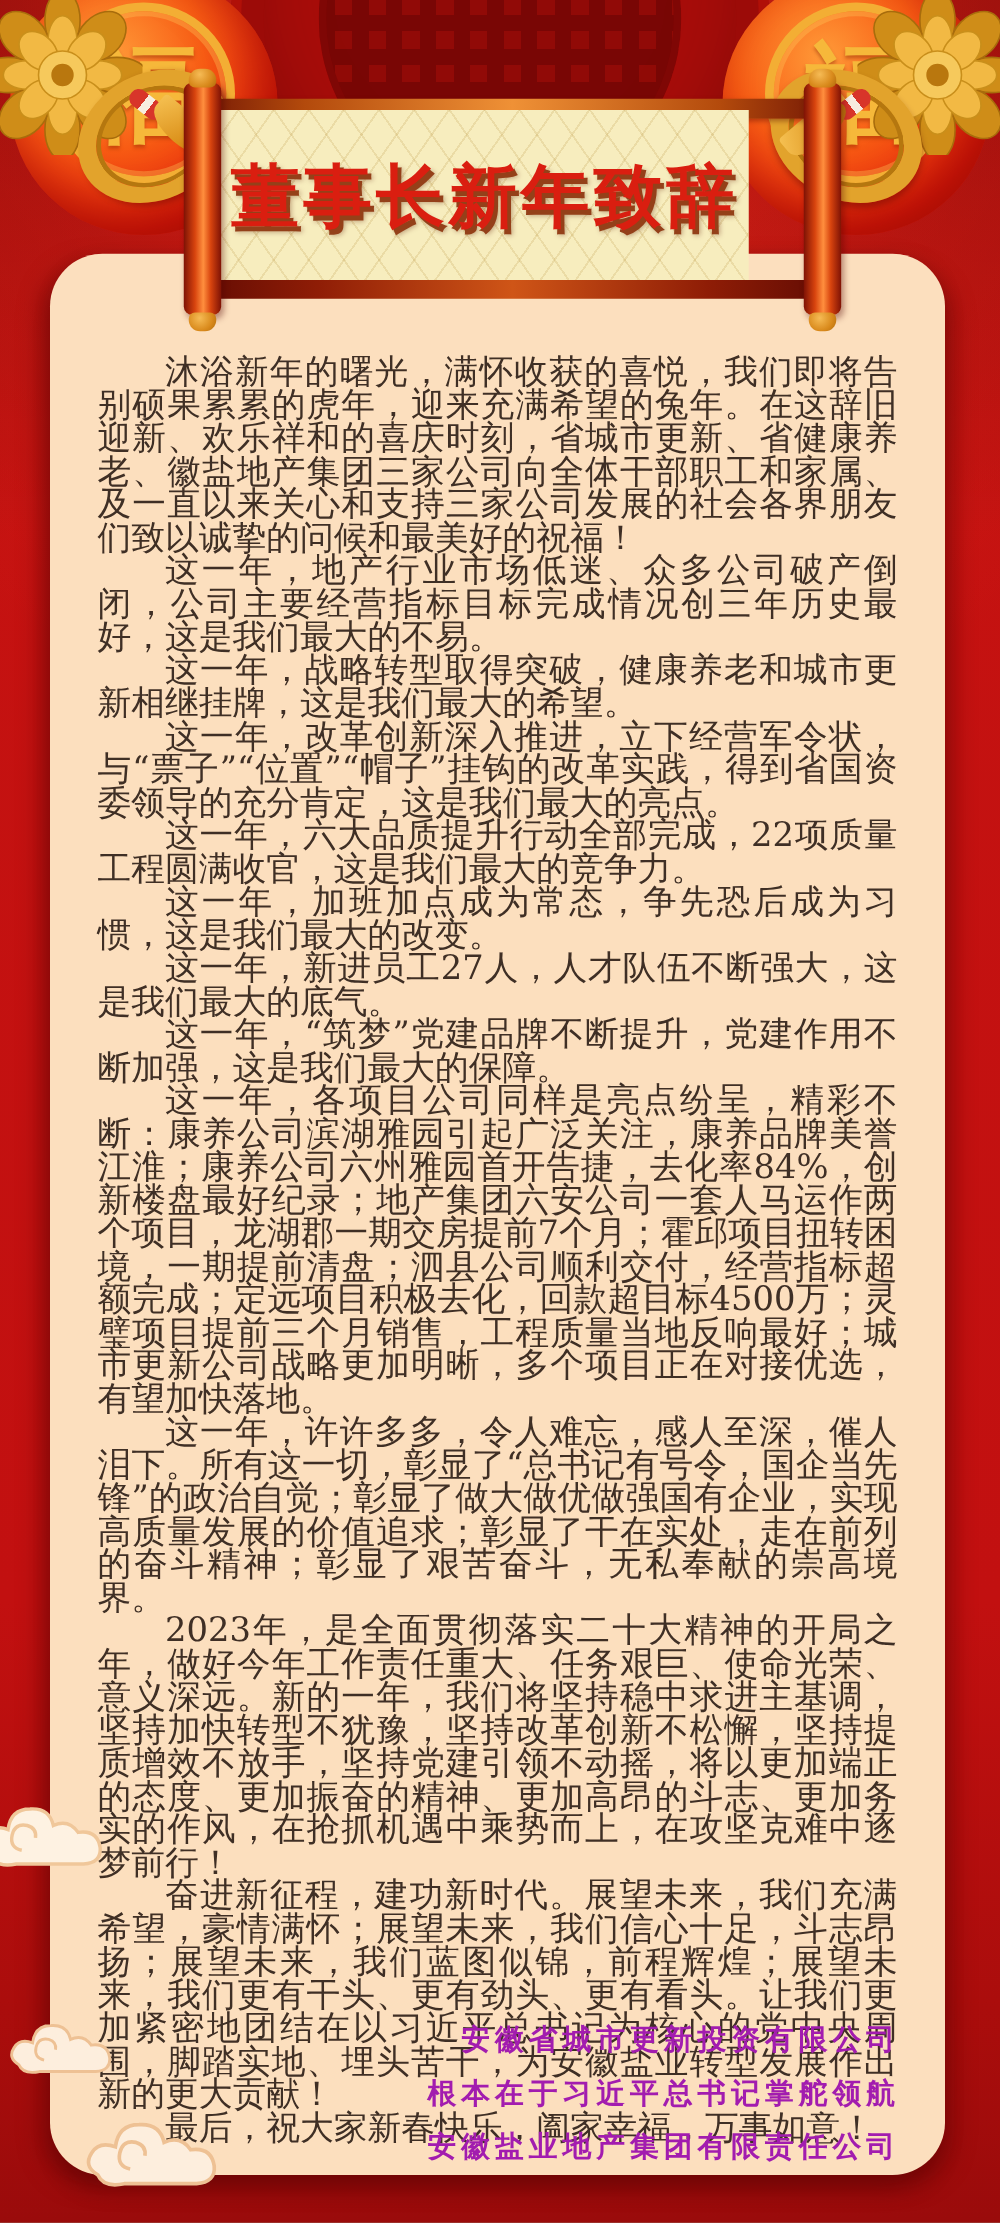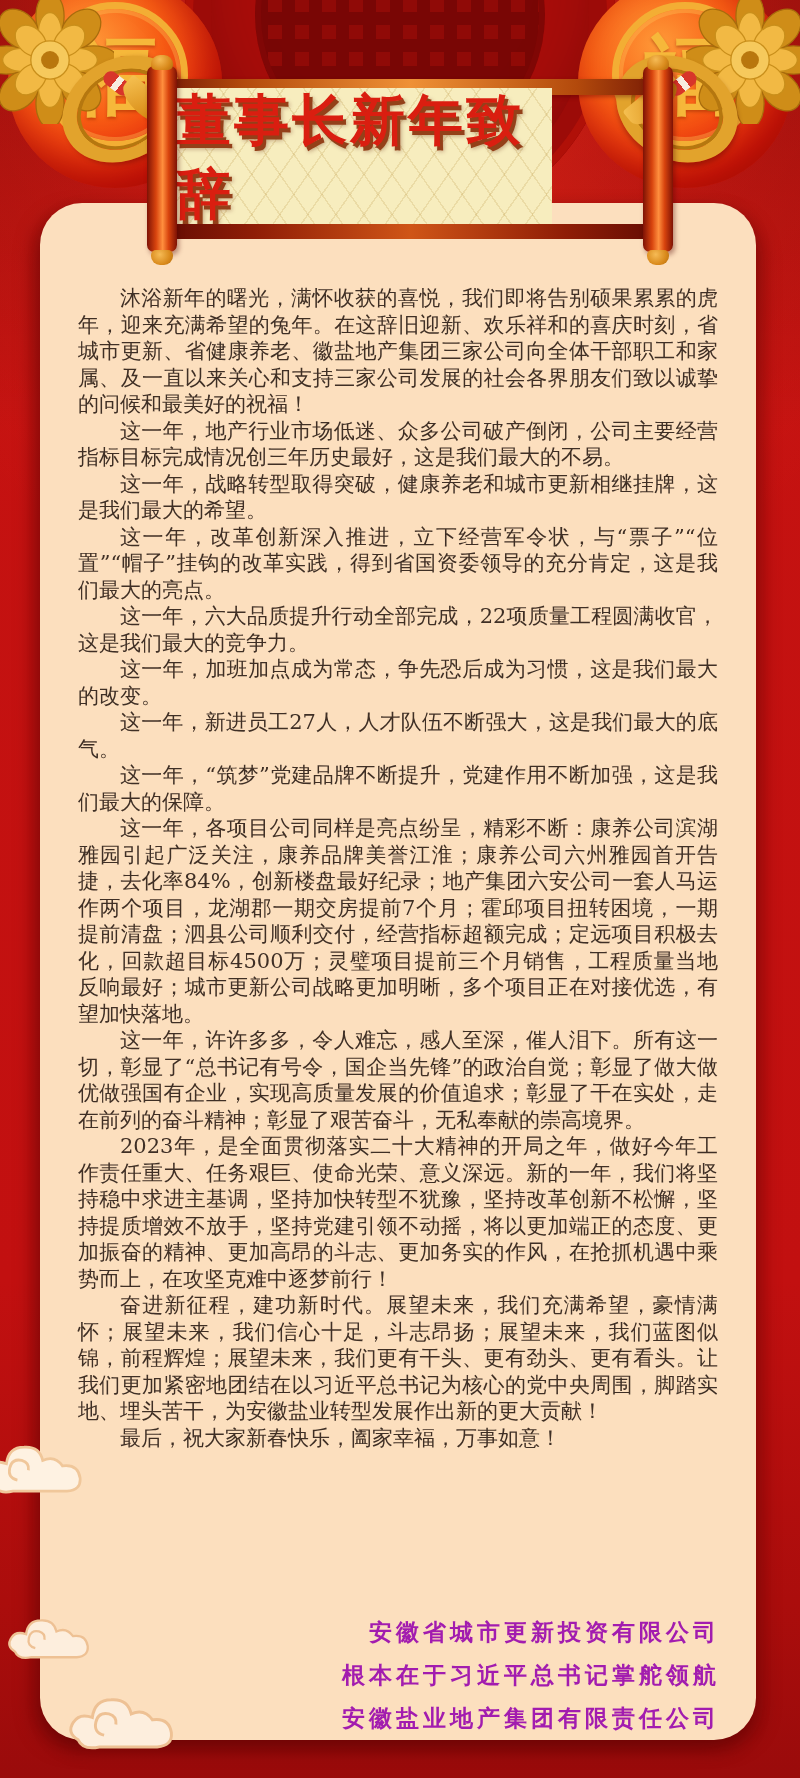--- a/index.html
+++ b/index.html
@@ -58,32 +58,32 @@
   .tassel{position:absolute;width:58px;height:26px;
     background:linear-gradient(120deg,#f6c152,#d98d16 70%,#b06c0a);
     border-radius:4px 60% 60% 60%;}
   .tassel.left{left:118px;top:90px;transform:rotate(40deg);}
   .tassel.right{right:118px;top:90px;transform:rotate(-40deg);}
   
   .card{position:absolute;left:40px;top:203px;width:716px;height:1537px;border-radius:42px;
     background:#fcdfbe;
     box-shadow:-7px 8px 18px rgba(95,4,4,.55), 7px 10px 18px rgba(95,4,4,.45);}
   .letter-body{position:absolute;left:38px;right:38px;top:82px;
-    font-size:21px;line-height:26.5px;color:#3f2f25;text-align:justify;
+    font-size:27px;line-height:26.5px;color:#3f2f25;text-align:justify;
     font-family:"DejaVu Serif",serif;}
   .letter-body p{margin:0;text-indent:2em;}
   .signatures{position:absolute;right:36px;top:1408px;text-align:right;
     font-family:"DejaVu Sans",sans-serif;}
   .signatures div{font-size:23px;font-weight:600;color:#a21caf;letter-spacing:4px;
     line-height:43px;}
   
   .scroll-topbar{position:absolute;left:150px;top:79px;width:520px;height:16px;border-radius:8px;
     background:linear-gradient(90deg,#6f1404,#b34a0c 18%,#ef9136 50%,#b34a0c 82%,#6f1404);
     box-shadow:0 2px 4px rgba(80,0,0,.4);}
-  .scroll-paper{position:absolute;left:176px;top:88px;width:376px;height:140px;
+  .scroll-paper{position:absolute;left:176px;top:88px;width:423px;height:140px;
     background-color:#f7edbe;
     background-image:
       repeating-linear-gradient(55deg, rgba(185,148,66,.20) 0 1.5px, rgba(0,0,0,0) 1.5px 23px),
       repeating-linear-gradient(-55deg, rgba(185,148,66,.20) 0 1.5px, rgba(0,0,0,0) 1.5px 23px);
     display:flex;align-items:center;justify-content:center;}
   .scroll-title{margin:0;font-size:55px;font-weight:900;color:#da1e10;letter-spacing:3px;
     font-family:"Liberation Sans",sans-serif;
     text-shadow:3px 4px 0 #944019, 4px 5px 4px rgba(90,20,0,.35);}
   .scroll-bottombar{position:absolute;left:150px;top:224px;width:520px;height:15px;border-radius:7px;
     background:linear-gradient(90deg,#5f0a03,#8f1d06 20%,#cf5517 50%,#8f1d06 80%,#5f0a03);}

